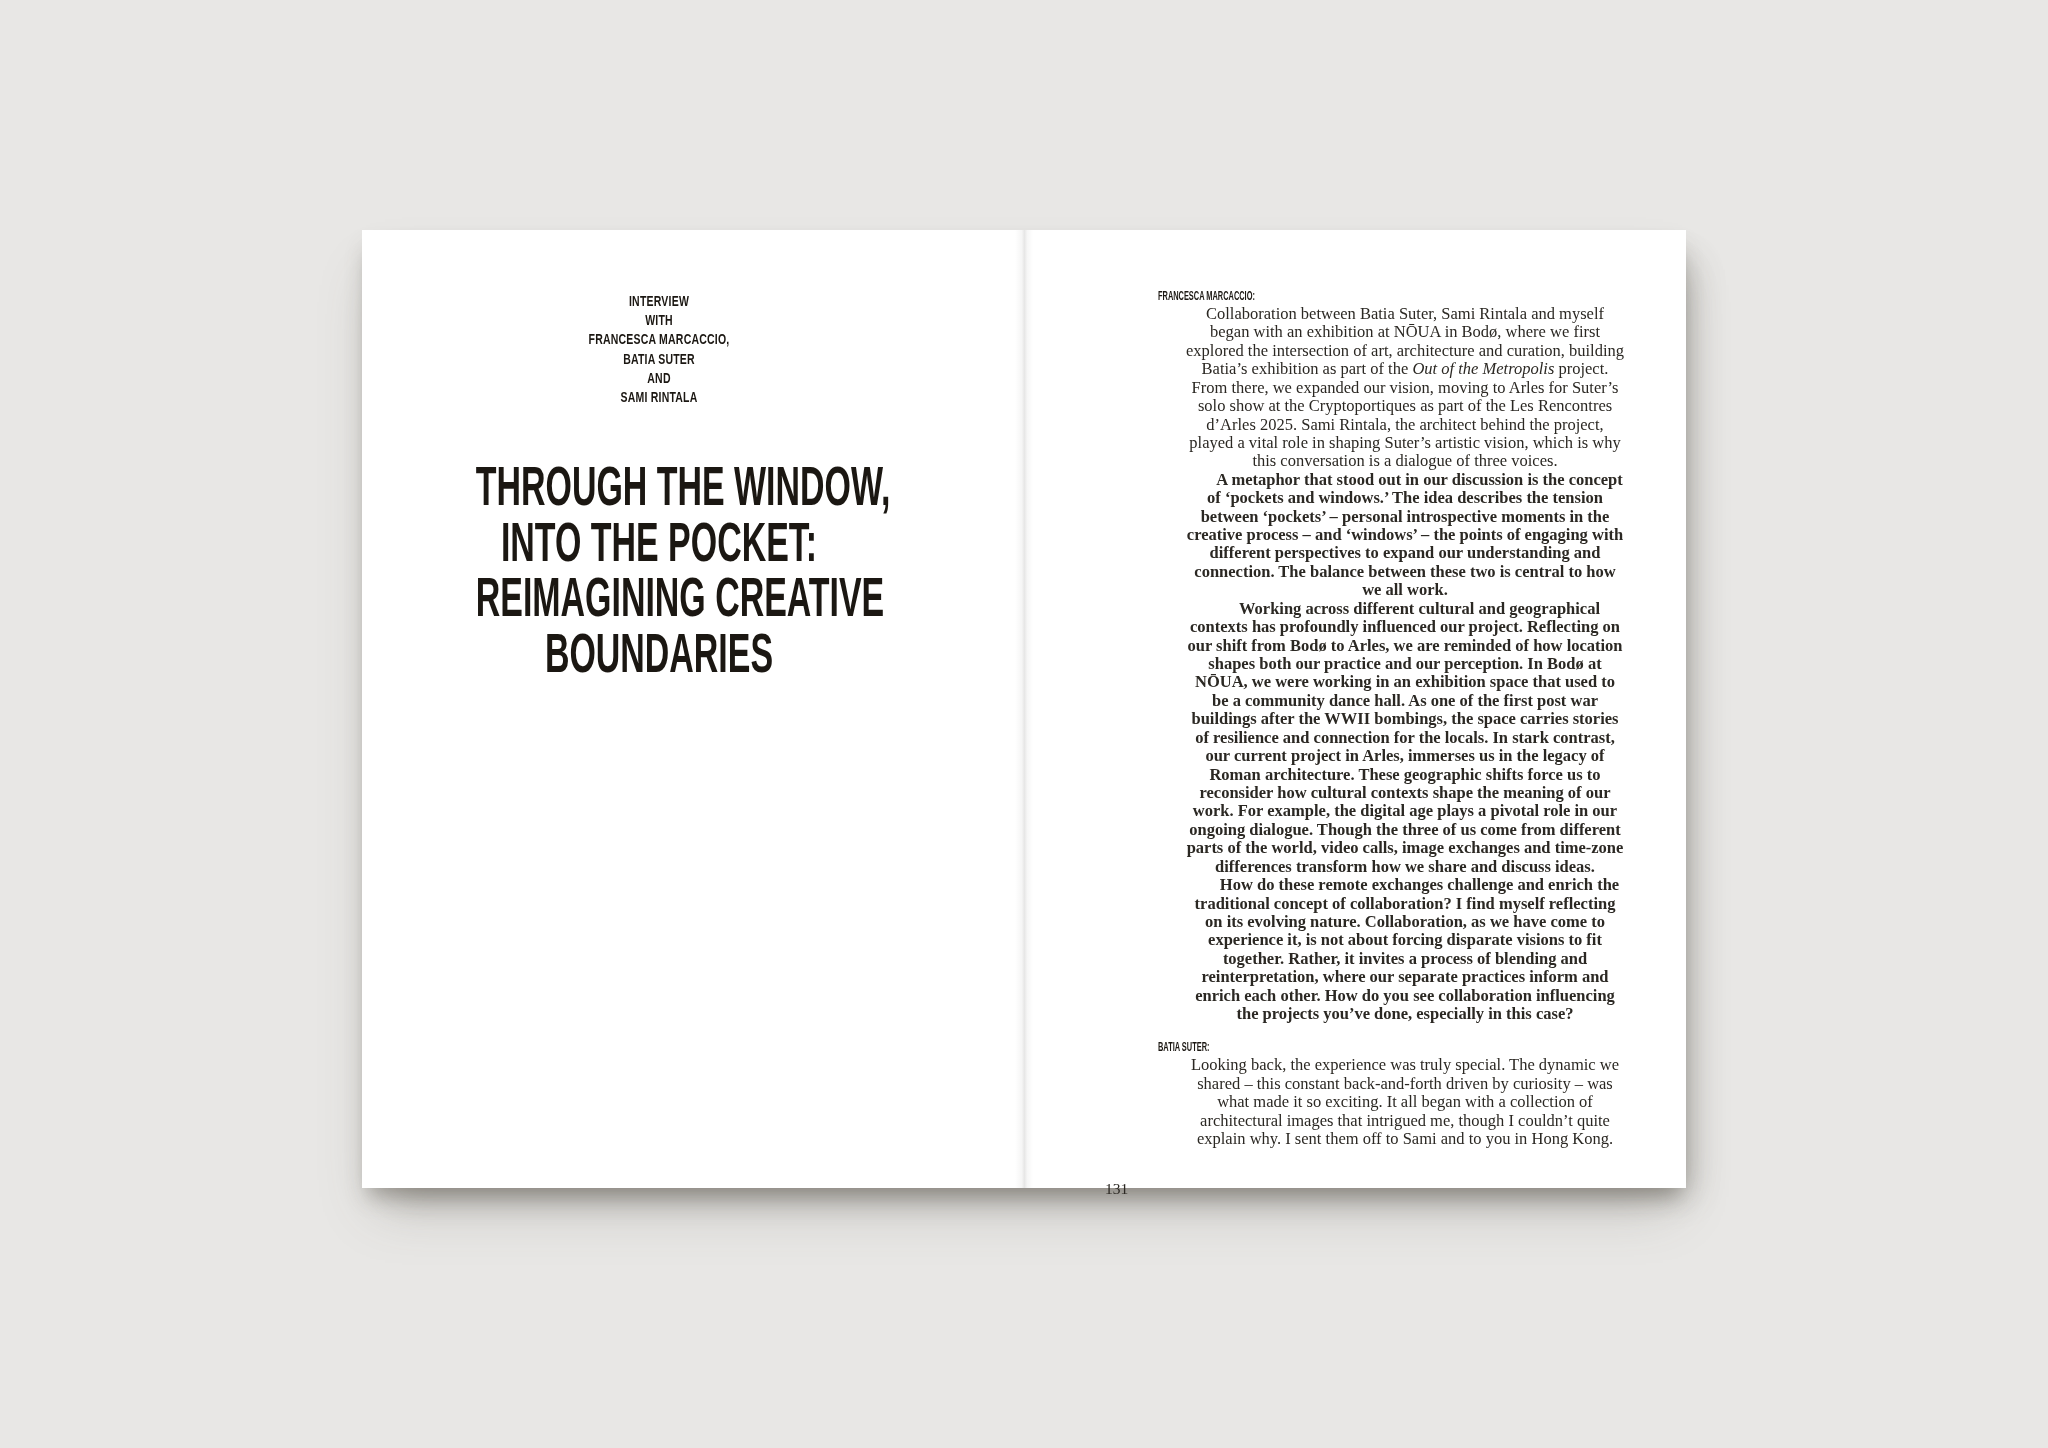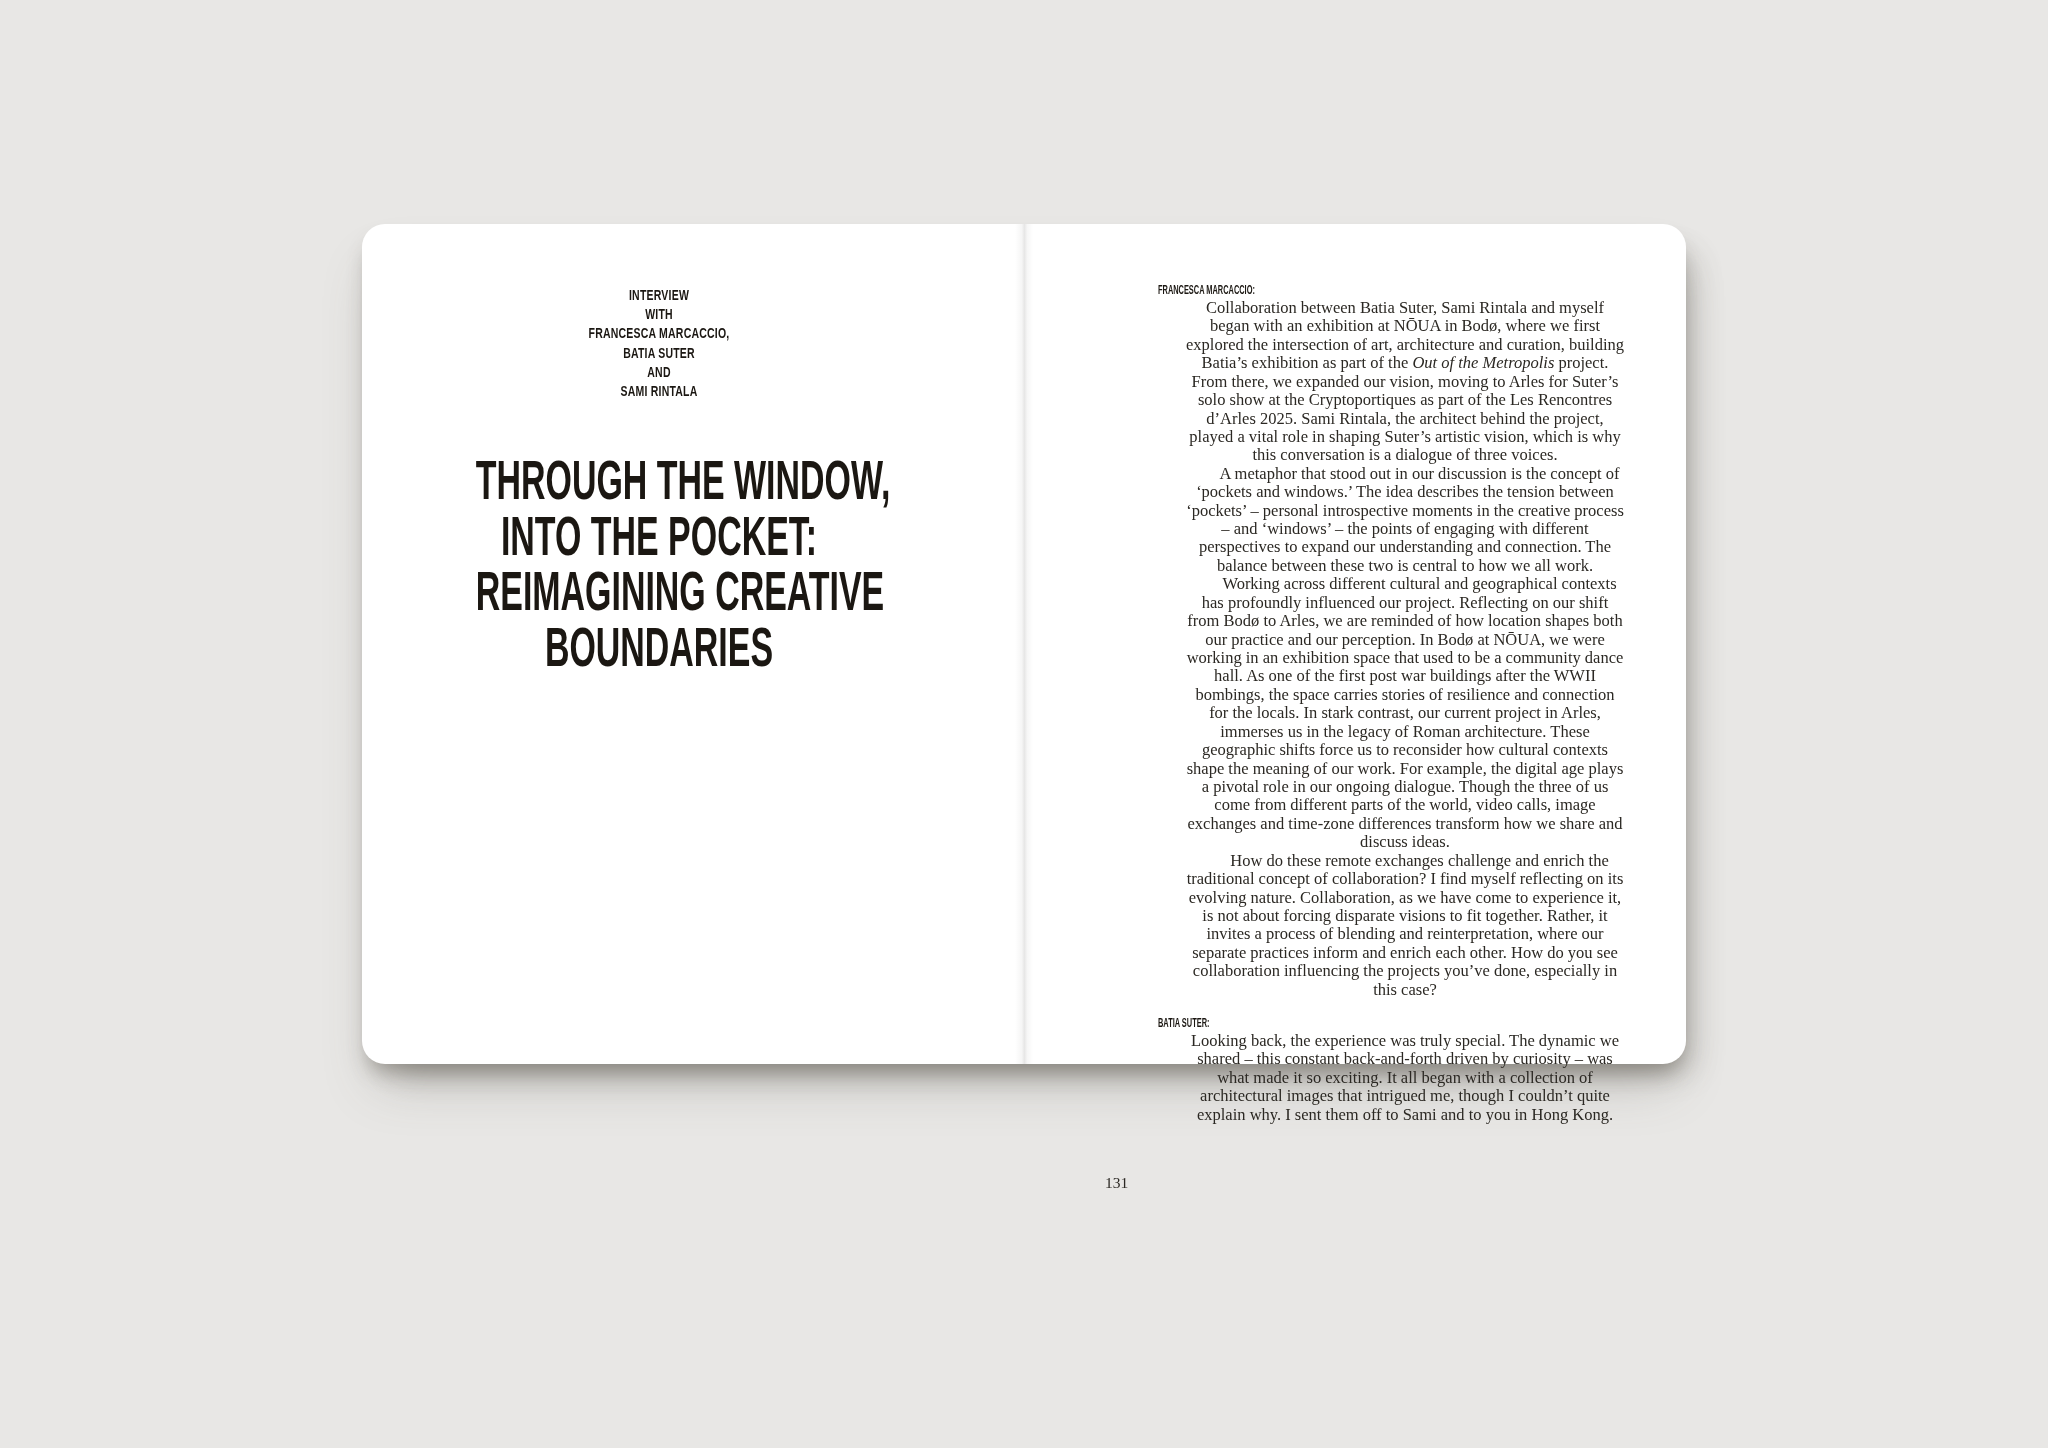--- a/index.html
+++ b/index.html
@@ -7,29 +7,28 @@
   body {
     position:relative;
     overflow:hidden;
     background: var(--background, #e8e7e5);
     font-family:"Liberation Serif", serif;
   }
 
   
   .spread {
     position:absolute;
-    left:362px; top:224px;
-    width:1324px; height:840px;
+    left:362px; top:230px;
+    width:1324px; height:958px;
     background: var(--paper, #ffffff);
     display:flex;
     box-shadow:
       0 14px 20px -6px rgba(88,84,74,0.42),
       0 32px 52px -14px rgba(88,84,74,0.25),
       18px 20px 32px -14px rgba(88,84,74,0.32);
-    border-radius: 23px;
   }
   .page { position:relative; width:662px; height:100%; }
   .gutter {
     position:absolute; left:653px; top:0;
     width:18px; height:100%;
     background:linear-gradient(90deg,
       rgba(32,30,26,0) 0%,
       rgba(32,30,26,0.045) 38%,
       rgba(32,30,26,0.11) 52%,
       rgba(32,30,26,0.04) 68%,
@@ -78,21 +77,21 @@
     margin-bottom:2px;
   }
   .speech p {
     margin-left:27px;
     width:440px;
     font-family:"Liberation Serif", serif;
     font-size:16.5px; line-height:18.42px;
     color: var(--body-ink, #2b2823);
     text-align:center;
   }
-  .speech p + p { text-indent:29px; }
+  .speech p + p { text-indent:29px;font-weight:bold; }
   .speech p i { font-style:italic; }
   .page-number {
     position:absolute; left:81px; top:949px;
     font-family:"Liberation Serif", serif;
     font-size:15.5px; line-height:19px;
     color: var(--body-ink, #2b2823);
   }
 </style>
 </head>
 <body>

